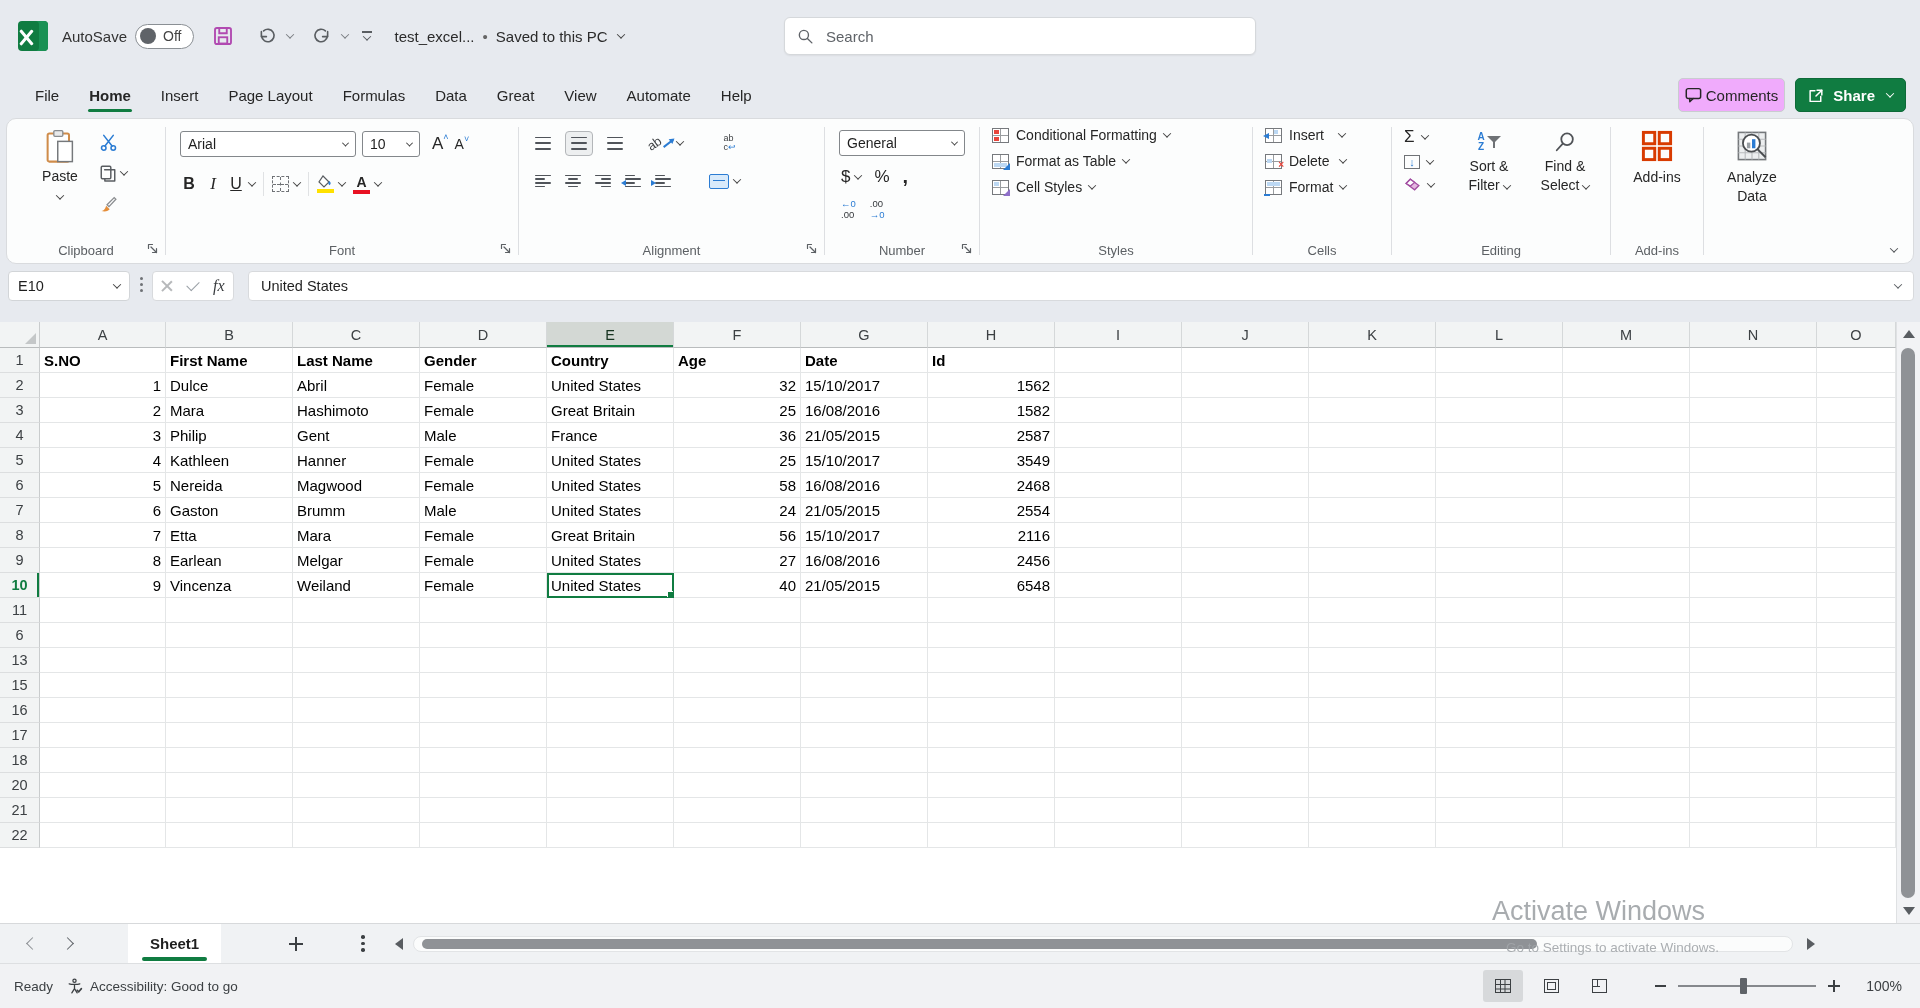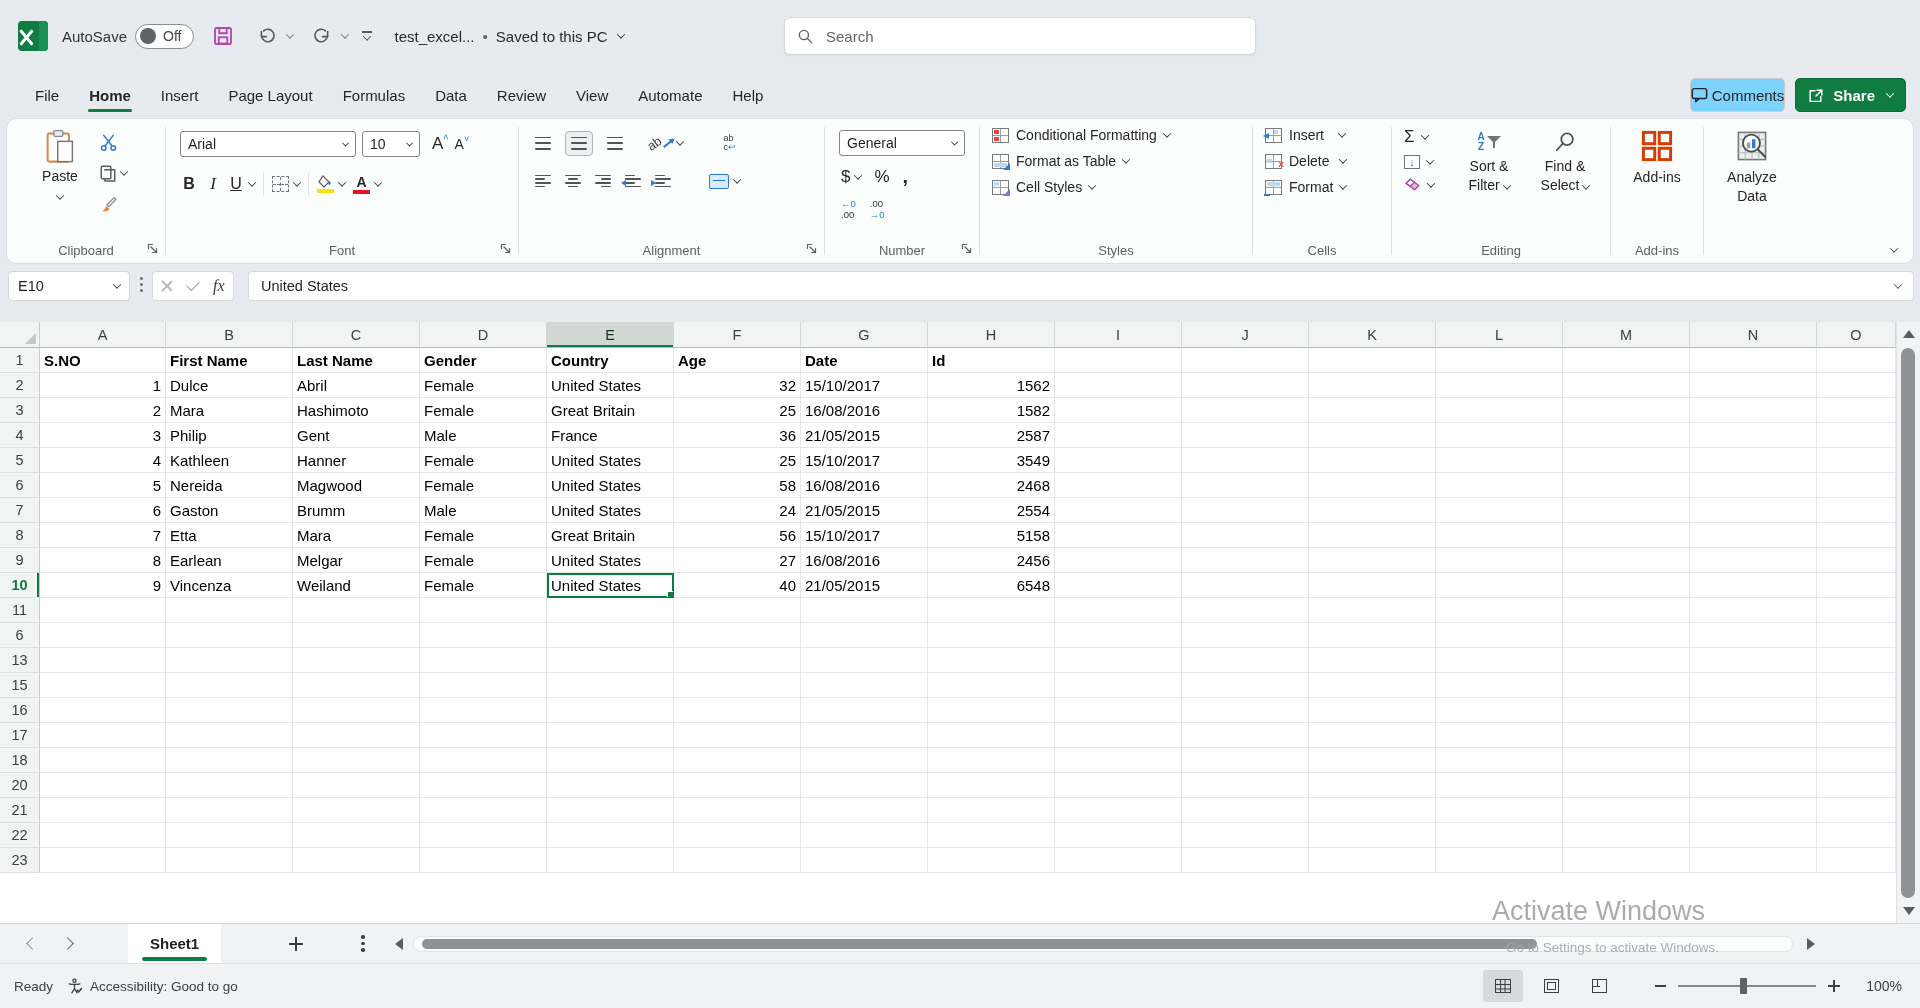--- a/index.html
+++ b/index.html
@@ -34,21 +34,21 @@
   .close-glyph{position:relative;width:12px;height:12px;}
   .close-glyph:before,.close-glyph:after{content:"";position:absolute;left:5px;top:-1px;width:1.5px;height:14px;background:#1b1b1b;}
   .close-glyph:before{transform:rotate(45deg);}.close-glyph:after{transform:rotate(-45deg);}
   
   .tabrow{position:absolute;left:0;top:72px;width:1920px;height:46px;display:flex;align-items:center;}
   .tabs{display:flex;align-items:center;padding-left:22px;gap:4px;}
   .mtab{position:relative;font-size:15px;color:#262626;padding:9px 13px;border-radius:5px;white-space:nowrap;}
   .mtab.active{font-weight:700;}
   .mtab.active:after{content:"";position:absolute;left:12px;right:12px;bottom:1px;height:3px;border-radius:2px;background:#107C41;}
   .tabrow-right{position:absolute;right:14px;top:6px;display:flex;gap:10px;align-items:center;}
-  .cbtn{display:flex;align-items:center;gap:4px;background:#7dd3fc;border:1px solid #c9ccd0;border-radius:5px;height:34px;padding:0 0;font-size:15px;color:#262626;}
+  .cbtn{display:flex;align-items:center;gap:4px;background:#f0abfc;border:1px solid #c9ccd0;border-radius:5px;height:34px;padding:0 6px;font-size:15px;color:#262626;}
   .sbtn{display:flex;align-items:center;gap:8px;background:#107C41;border:1px solid #0e6a38;border-radius:5px;height:34px;padding:0 12px;font-size:15px;color:#fff;font-weight:600;}
   .sbtn .chv{color:#fff;margin-left:4px;}
   
   .ribbon{position:absolute;left:6px;top:118px;width:1908px;height:146px;background:#fcfdfd;border:1px solid #d9dbde;border-radius:10px;display:flex;}
   .grp{position:relative;height:100%;flex-shrink:0;}
   .grp-label{position:absolute;bottom:5px;left:0;right:0;text-align:center;font-size:13px;color:#5c6064;}
   .launcher{position:absolute;bottom:5px;right:7px;color:#5c6064;}
   .vsep{width:1px;background:#dddfe2;margin:8px 0;}
   .icon-stroke{stroke:#505357;fill:none;stroke-width:1.3;stroke-linecap:round;stroke-linejoin:round;}
   .small-chv{color:#444;}
@@ -257,21 +257,21 @@
   </div>
 
   <div class="tabrow">
     <div class="tabs" id="menu-tabs">
         <div class="mtab">File</div>
         <div class="mtab active">Home</div>
         <div class="mtab">Insert</div>
         <div class="mtab">Page Layout</div>
         <div class="mtab">Formulas</div>
         <div class="mtab">Data</div>
-        <div class="mtab">Review</div>
+        <div class="mtab">Great</div>
         <div class="mtab">View</div>
         <div class="mtab">Automate</div>
         <div class="mtab">Help</div>
       </div>
     <div class="tabrow-right">
       <button class="cbtn">
         <svg width="17" height="16" viewBox="0 0 16 15" class="icon-stroke" style="stroke:#262626;stroke-width:1.4">
             <rect x="1.2" y="1.5" width="13.5" height="9.3" rx="1.8"></rect>
             <path d="M4.5 10.8 v3 l3.2-3"></path>
           </svg>
@@ -802,21 +802,21 @@
         </div>
         <div class="g-row">
           <div class="g-rowhead">8</div>
           <div class="g-cell num" style="width: 126px;">7</div>
           <div class="g-cell" style="width: 127px;">Etta</div>
           <div class="g-cell" style="width: 127px;">Mara</div>
           <div class="g-cell" style="width: 127px;">Female</div>
           <div class="g-cell" style="width: 127px;">Great Britain</div>
           <div class="g-cell num" style="width: 127px;">56</div>
           <div class="g-cell" style="width: 127px;">15/10/2017</div>
-          <div class="g-cell num" style="width: 127px;">5158</div>
+          <div class="g-cell num" style="width: 127px;">2116</div>
           <div class="g-cell" style="width: 127px;"></div>
           <div class="g-cell" style="width: 127px;"></div>
           <div class="g-cell" style="width: 127px;"></div>
           <div class="g-cell" style="width: 127px;"></div>
           <div class="g-cell" style="width: 127px;"></div>
           <div class="g-cell" style="width: 127px;"></div>
           <div class="g-cell" style="width: 79px;"></div>
         </div>
         <div class="g-row">
           <div class="g-rowhead">9</div>
@@ -1011,38 +1011,20 @@
           <div class="g-cell" style="width: 127px;"></div>
           <div class="g-cell" style="width: 127px;"></div>
           <div class="g-cell" style="width: 127px;"></div>
           <div class="g-cell" style="width: 127px;"></div>
           <div class="g-cell" style="width: 127px;"></div>
           <div class="g-cell" style="width: 127px;"></div>
           <div class="g-cell" style="width: 79px;"></div>
         </div>
         <div class="g-row">
           <div class="g-rowhead">22</div>
-          <div class="g-cell" style="width: 126px;"></div>
-          <div class="g-cell" style="width: 127px;"></div>
-          <div class="g-cell" style="width: 127px;"></div>
-          <div class="g-cell" style="width: 127px;"></div>
-          <div class="g-cell" style="width: 127px;"></div>
-          <div class="g-cell" style="width: 127px;"></div>
-          <div class="g-cell" style="width: 127px;"></div>
-          <div class="g-cell" style="width: 127px;"></div>
-          <div class="g-cell" style="width: 127px;"></div>
-          <div class="g-cell" style="width: 127px;"></div>
-          <div class="g-cell" style="width: 127px;"></div>
-          <div class="g-cell" style="width: 127px;"></div>
-          <div class="g-cell" style="width: 127px;"></div>
-          <div class="g-cell" style="width: 127px;"></div>
-          <div class="g-cell" style="width: 79px;"></div>
-        </div>
-        <div class="g-row">
-          <div class="g-rowhead">23</div>
           <div class="g-cell" style="width: 126px;"></div>
           <div class="g-cell" style="width: 127px;"></div>
           <div class="g-cell" style="width: 127px;"></div>
           <div class="g-cell" style="width: 127px;"></div>
           <div class="g-cell" style="width: 127px;"></div>
           <div class="g-cell" style="width: 127px;"></div>
           <div class="g-cell" style="width: 127px;"></div>
           <div class="g-cell" style="width: 127px;"></div>
           <div class="g-cell" style="width: 127px;"></div>
           <div class="g-cell" style="width: 127px;"></div>

